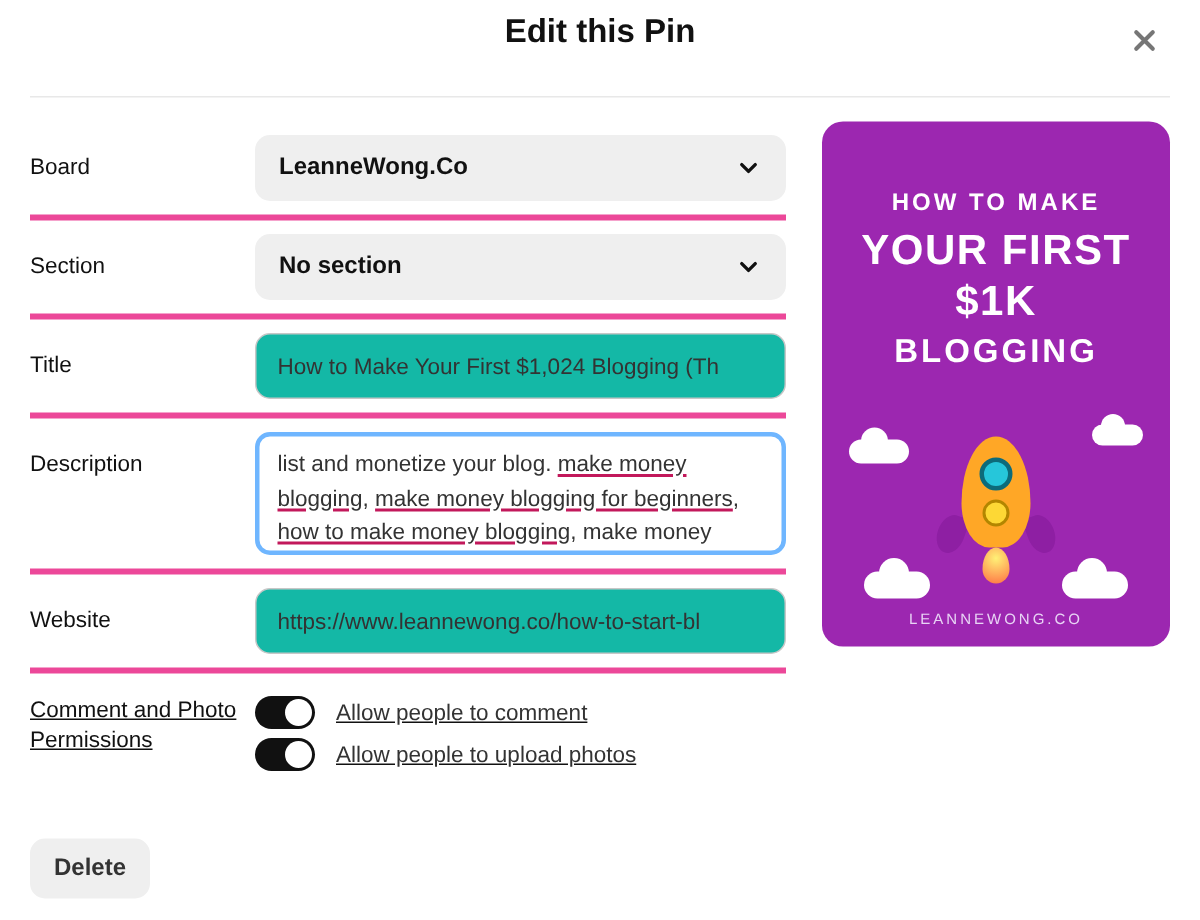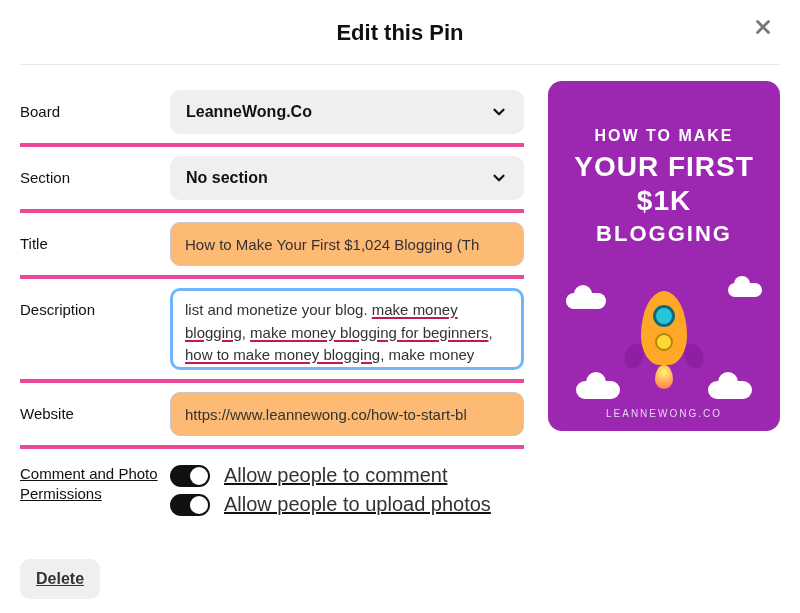--- a/index.html
+++ b/index.html
@@ -1,42 +1,42 @@
 <!DOCTYPE html>
 <html><head>
 <meta charset="utf-8">
 <style>
   * { box-sizing: border-box; margin: 0; padding: 0; }
   html, body { width: 800px; height: 613px; font-family: -apple-system, "Helvetica Neue", Arial, sans-serif; background: #fff; color: #111; }
   .modal { width: 800px; height: 613px; position: relative; padding: 8px 20px 14px 20px; }
-  .header { position: relative; height: 50px; display:flex; align-items:center; justify-content:center; }
+  .header { position: relative; height: 50px; display:flex; align-items:flex-start; justify-content:center; }
   .header h1 { font-size: 22px; font-weight: 700; }
   .close-btn { position: absolute; right: 0; top: 2px; width: 34px; height: 34px; display:flex; align-items:center; justify-content:center; cursor:pointer; color:#767676; }
   .close-btn svg { width: 22px; height: 22px; }
   .divider { border: none; border-top: 1px solid #e8e8e8; margin: 6px 0 0 0; }
   .body { display:flex; gap: 24px; padding-top: 16px; }
   .form-col { flex: 1 1 auto; }
   .preview-col { width: 232px; flex: 0 0 232px; }
   .row { display:flex; align-items:flex-start; padding: 9px 0; border-bottom: 4px solid #ec4899; }
   .row:last-child { border-bottom: none; text-decoration: underline; }
   .label { width: 150px; flex: 0 0 150px; font-size: 15px; color:#111; padding-top: 12px; line-height:1.3; }
   .control { flex: 1 1 auto; }
   .select { background:#efefef; border-radius:10px; height:44px; display:flex; align-items:center; justify-content:space-between; padding:0 16px; cursor:pointer; }
   .select span { font-size:16px; font-weight:700; color:#111; }
   .select .chev { color:#111; }
-  .text-input { width:100%; height:44px; border:1px solid #c7c7c7; border-radius:10px; padding:0 14px; font-size:15px; color:#333; background:#fdba74; }
+  .text-input { width:100%; height:44px; border:1px solid #c7c7c7; border-radius:10px; padding:0 14px; font-size:15px; color:#333; background:#14b8a6; }
   .textarea-wrap { width:100%; height:82px; border:3px solid #6fb6ff; border-radius:10px; padding:8px 12px; font-size:15px; line-height:1.5; color:#333; background:#fff; overflow:hidden; }
   .textarea-wrap .content { }
   .kw { text-decoration: underline; text-decoration-color:#c2185b; text-decoration-thickness:1.5px; text-underline-offset:2px; }
   .toggle-row { display:flex; align-items:center; gap:14px; margin: 6px 0; }
   .toggle { width:40px; height:22px; background:#111; border-radius:22px; position:relative; cursor:pointer; flex-shrink:0; }
   .toggle .knob { position:absolute; right:2px; top:2px; width:18px; height:18px; background:#fff; border-radius:50%; }
-  .toggle-label { font-size:20px; color:#333; }
+  .toggle-label { font-size:15px; color:#333; }
   .footer { position:absolute; left:20px; right:20px; bottom:14px; display:flex; align-items:center; justify-content:space-between; }
-  .btn { height:40px; padding:0 16px; border:none; border-radius:10px; font-size:16px; font-weight:700; cursor:pointer;text-decoration:underline; }
+  .btn { height:40px; padding:0 16px; border:none; border-radius:10px; font-size:16px; font-weight:700; cursor:pointer; }
   .btn-grey { background:#efefef; color:#333; }
   .btn-red { background:#e60023; color:#fff; }
   .footer-right { display:flex; gap:10px; }
   
   .pin-preview { width: 232px; height: 350px; border-radius: 14px; background:#9c27b0; position:relative; overflow:hidden; color:#fff; text-align:center; }
   .pin-preview .txt { position:absolute; top:46px; left:0; right:0; padding:0 18px; font-family: Arial, sans-serif; }
   .pin-preview .line1 { font-size:16px; font-weight:700; letter-spacing:2px; }
   .pin-preview .line2 { font-size:28px; font-weight:800; letter-spacing:1px; margin-top:6px; }
   .pin-preview .line3 { font-size:28px; font-weight:800; letter-spacing:1px; margin-top:2px; }
   .pin-preview .line4 { font-size:22px; font-weight:800; letter-spacing:2px; margin-top:4px; }

